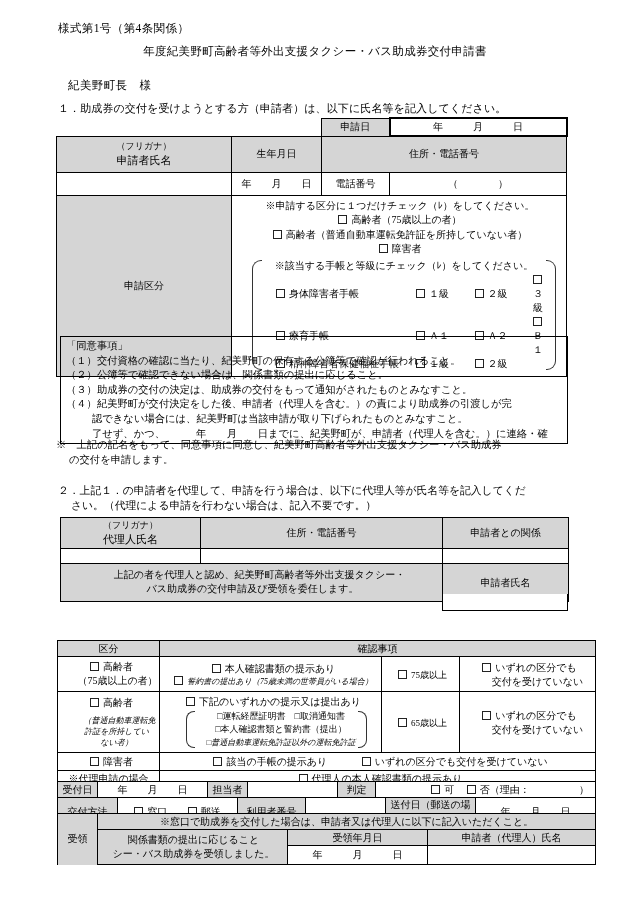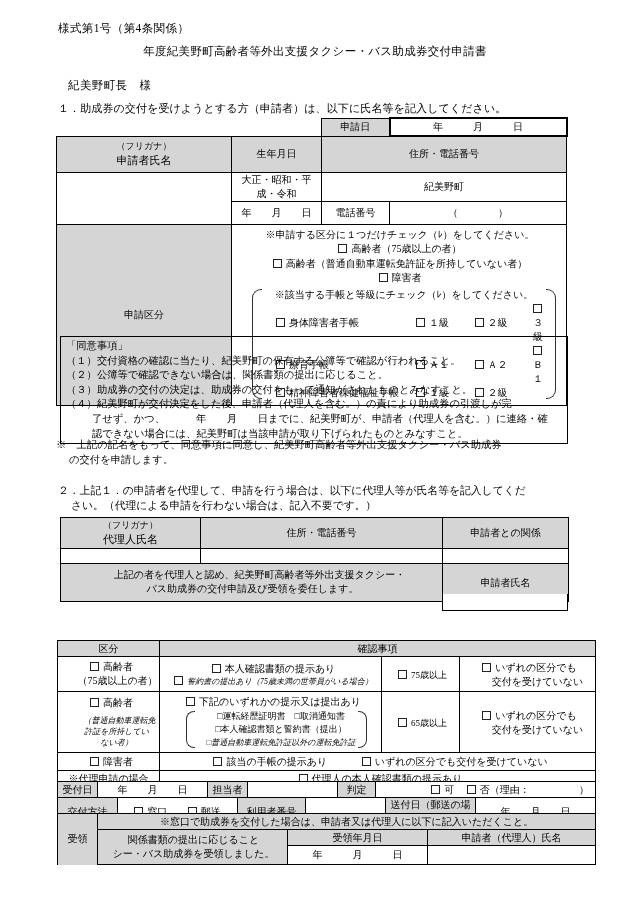--- a/index.html
+++ b/index.html
@@ -133,25 +133,20 @@
 
     <tr>
       <td class="gray" rowspan="1" style="height:35px">
         <div class="f9">（フリガナ）</div>
         <div class="f11">申請者氏名</div>
       </td>
       <td class="gray">生年月日</td>
       <td class="gray" colspan="2">住所・電話番号</td>
     </tr>
 
-    <tr>
-      <td class="white nb-b" style="height:14px"></td>
-      <td class="white f7" style="height:14px">大正・昭和・平成・令和</td>
-      <td class="white lt pad4" colspan="2" style="height:26px">紀美野町</td>
-    </tr>
 
     <tr>
       <td class="white nb-t" style="height:22px"></td>
       <td class="white" style="height:22px">年　　月　　日</td>
       <td class="white lt pad4" style="height:22px">電話番号</td>
       <td class="white lt" style="height:22px">（　　　　）</td>
     </tr>
 
     <tr>
       <td class="gray">申請区分</td>
@@ -219,22 +214,22 @@
     </tr>
   </tbody>
     </table>
 
   <div id="consent">
     <div>「同意事項」</div>
     <div class="ind">（１）交付資格の確認に当たり、紀美野町の保有する公簿等で確認が行われること。</div>
     <div class="ind">（２）公簿等で確認できない場合は、関係書類の提出に応じること。</div>
     <div class="ind">（３）助成券の交付の決定は、助成券の交付をもって通知がされたものとみなすこと。</div>
     <div class="ind">（４）紀美野町が交付決定をした後、申請者（代理人を含む。）の責により助成券の引渡しが完</div>
+    <div class="cont">認できない場合には、紀美野町は当該申請が取り下げられたものとみなすこと。</div>
     <div class="cont">了せず、かつ、　　　年　　月　　日までに、紀美野町が、申請者（代理人を含む。）に連絡・確</div>
-    <div class="cont">認できない場合には、紀美野町は当該申請が取り下げられたものとみなすこと。</div>
   </div>
 
   <div class="note-star">
     <div>※　上記の記名をもって、同意事項に同意し、紀美野町高齢者等外出支援タクシー・バス助成券</div>
     <div class="l2">の交付を申請します。</div>
   </div>
 
   <div class="sec2-lead">
     <div>２．上記１．の申請者を代理して、申請を行う場合は、以下に代理人等が氏名等を記入してくだ</div>
     <div class="l2">さい。（代理による申請を行わない場合は、記入不要です。）</div>

